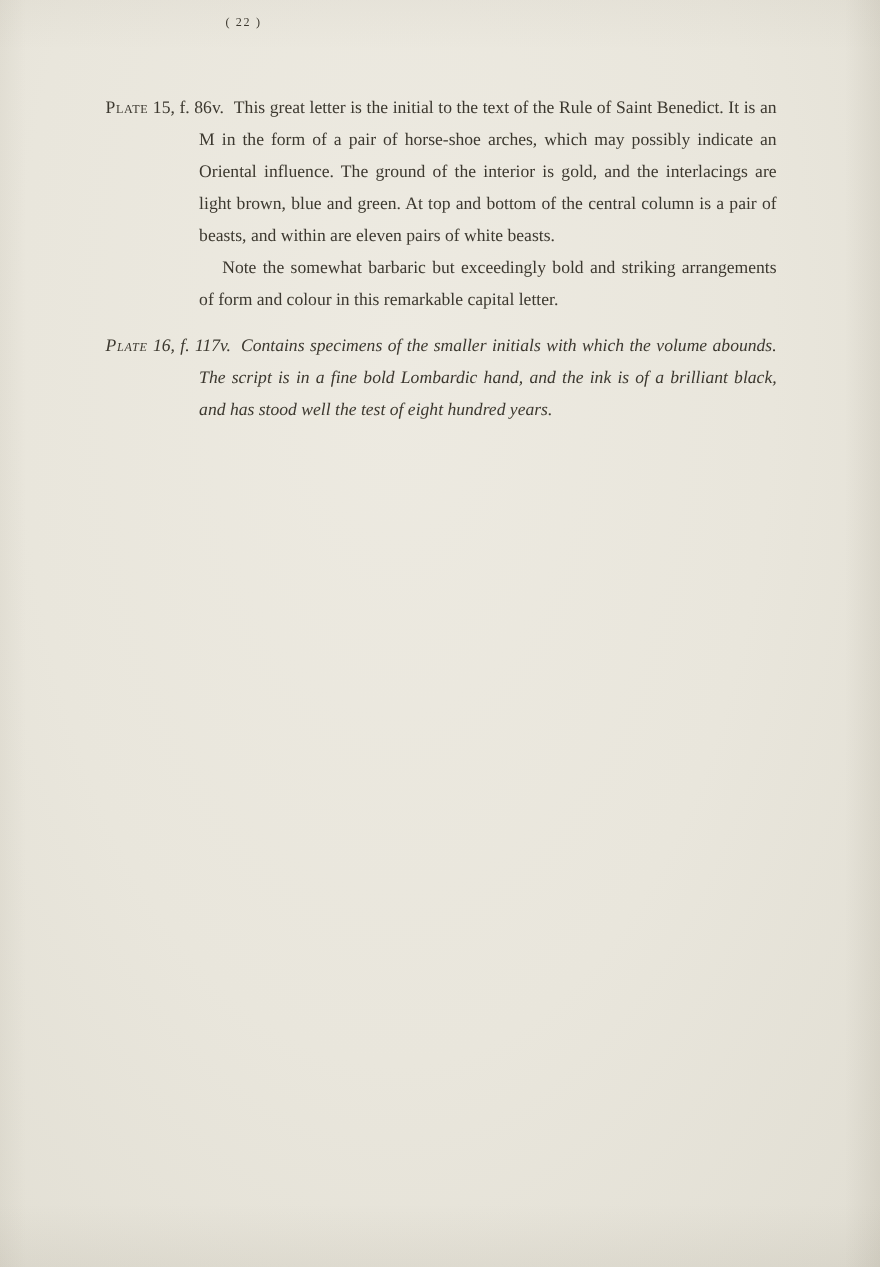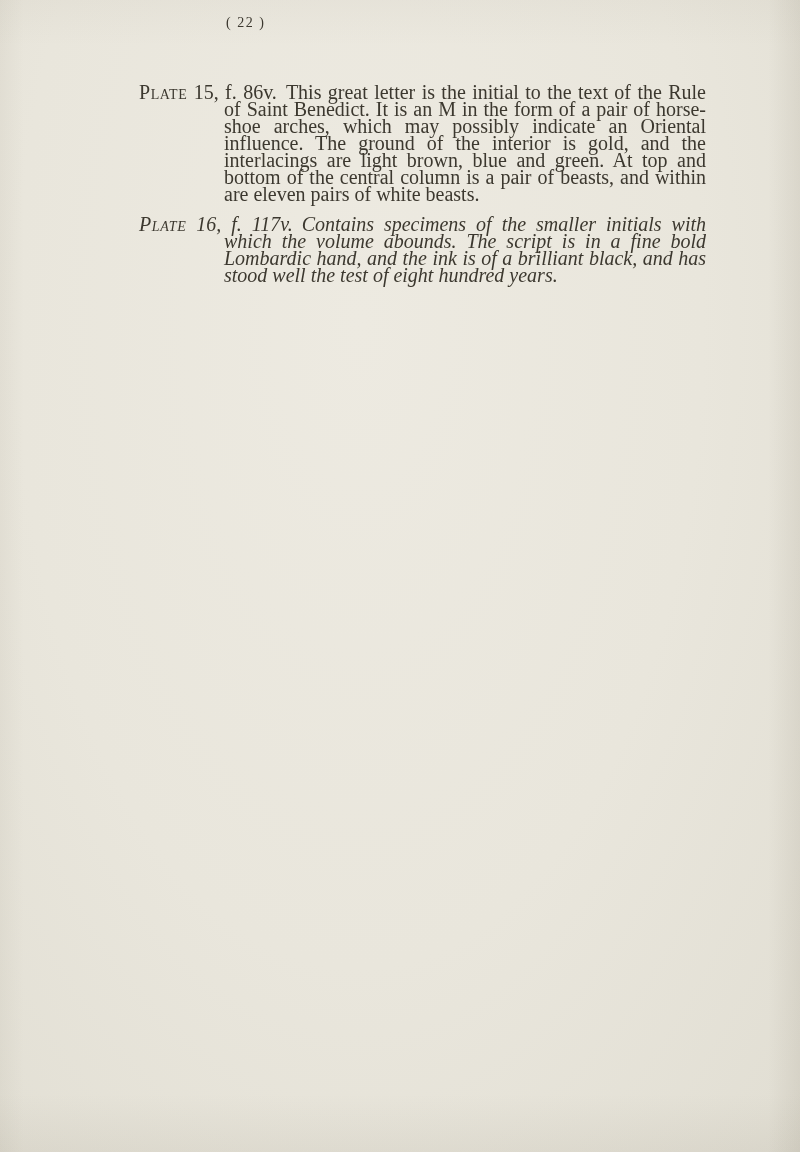--- a/index.html
+++ b/index.html
@@ -19,36 +19,35 @@
     overflow: hidden;
     background:
       linear-gradient(to right, rgba(110,100,80,0.06), rgba(0,0,0,0) 3%, rgba(0,0,0,0) 96%, rgba(110,100,80,0.10)),
       linear-gradient(to bottom, rgba(110,100,80,0.04), rgba(0,0,0,0) 4%, rgba(0,0,0,0) 95%, rgba(110,100,80,0.07)),
       radial-gradient(ellipse at 45% 28%, #edeae1 0%, #e9e6dc 55%, #e1ded3 100%);
     color: #3c382f;
   }
   .page-number {
     position: absolute;
     top: 15px;
-    left: 226px;
-    font-size: 14px;
+    left: 205px;
+    font-size: 11px;
     letter-spacing: 1.5px;
   }
   .content {
     position: absolute;
     top: 84px;
     left: 96px;
     width: 610px;
   }
   .entry {
-    font-size: 20px;
-    line-height: 17px;
+    font-size: 16px;
+    line-height: 29px;
     text-align: justify;
     padding-left: 85px;
-    margin-left: 43px;
   }
   .entry-gap {
     margin-top: 13px;
     font-style: italic;
   }
   p.para {
     margin: 0;
   }
   p.first {
     text-indent: -85px;
@@ -69,20 +68,21 @@
 <body>
 
 <div class="page">
 
   <div class="page-number">( 22 )</div>
 
   <div class="content">
 
     <div class="entry">
       <p class="para first"><span class="plate-label"><span class="sc">Plate</span> <span>15, f. 86v.</span></span><span>This great letter is the initial to the text of the Rule of Saint Benedict. It is an M in the form of a pair of horse-shoe arches, which may possibly indicate an Oriental influence. The ground of the interior is gold, and the interlacings are light brown, blue and green. At top and bottom of the central column is a pair of beasts, and within are eleven pairs of white beasts.</span></p>
+      <p class="para indent">Note the somewhat barbaric but exceedingly bold and striking arrangements of form and colour in this remarkable capital letter.</p>
     </div>
 
     <div class="entry entry-gap">
       <p class="para first"><span class="plate-label"><span class="sc">Plate</span> <span>16, f. 117v.</span></span><span>Contains specimens of the smaller initials with which the volume abounds. The script is in a fine bold Lombardic hand, and the ink is of a brilliant black, and has stood well the test of eight hundred years.</span></p>
     </div>
 
   </div>
 
 </div>
 

